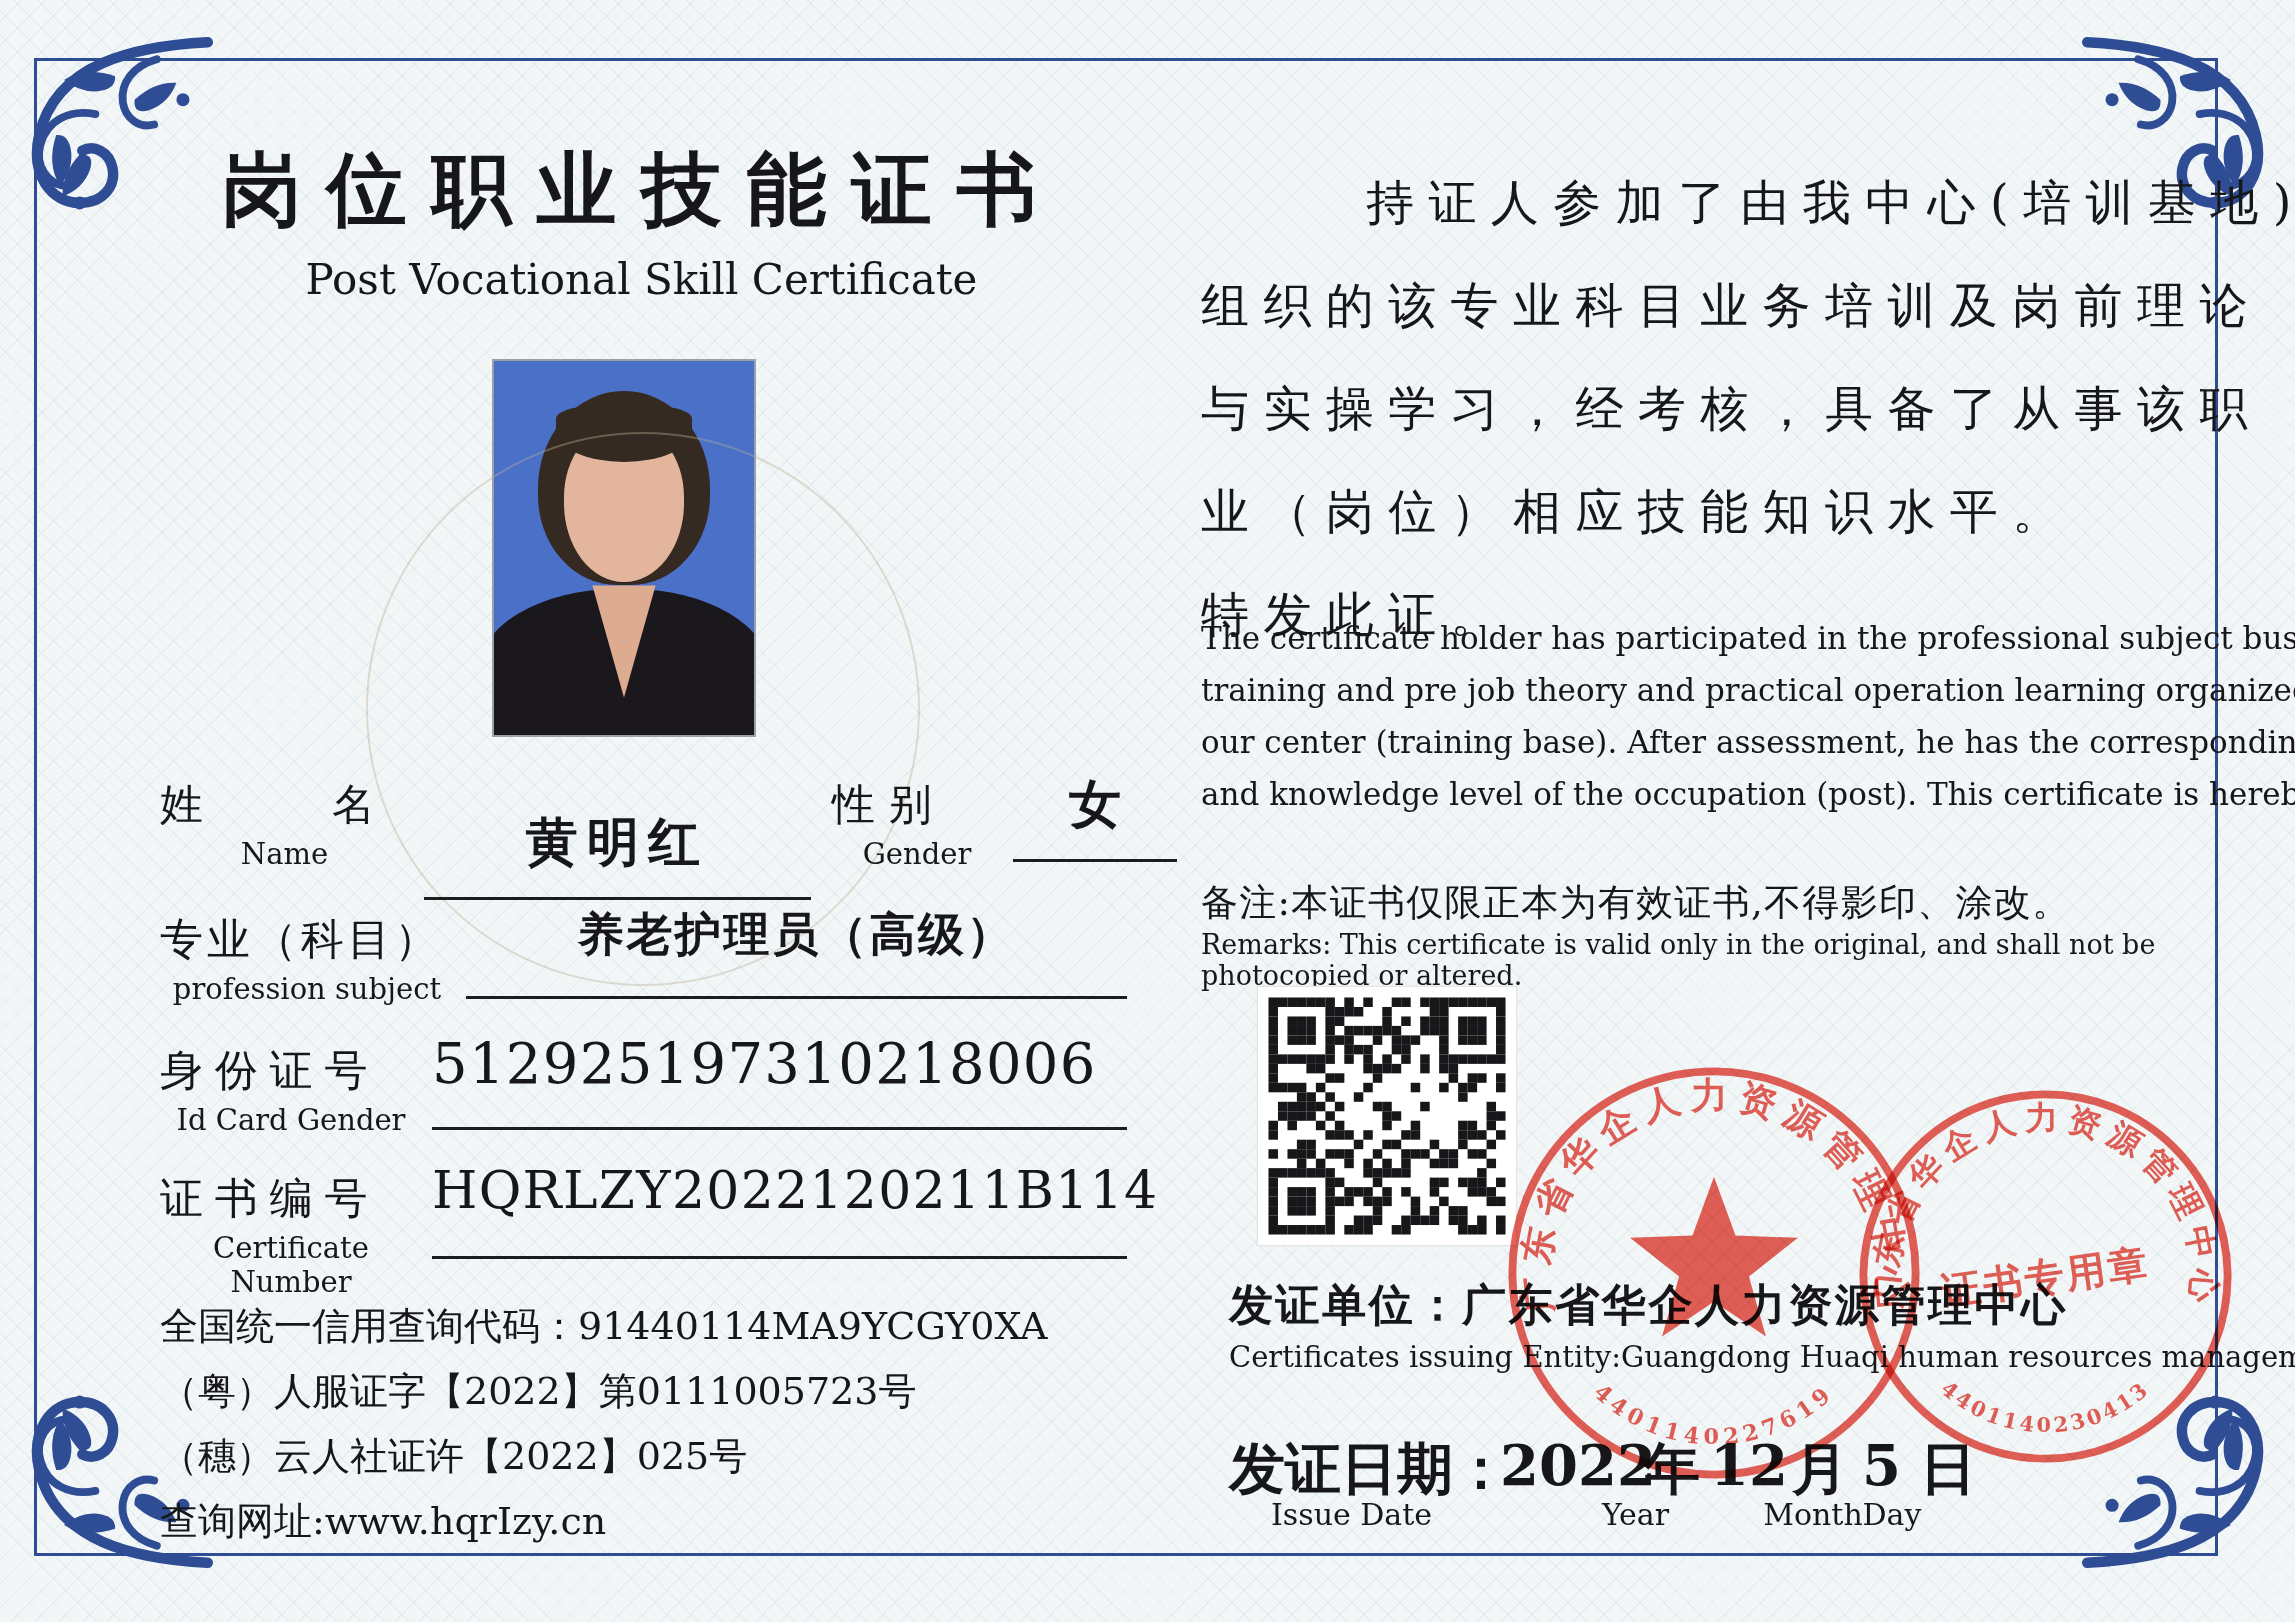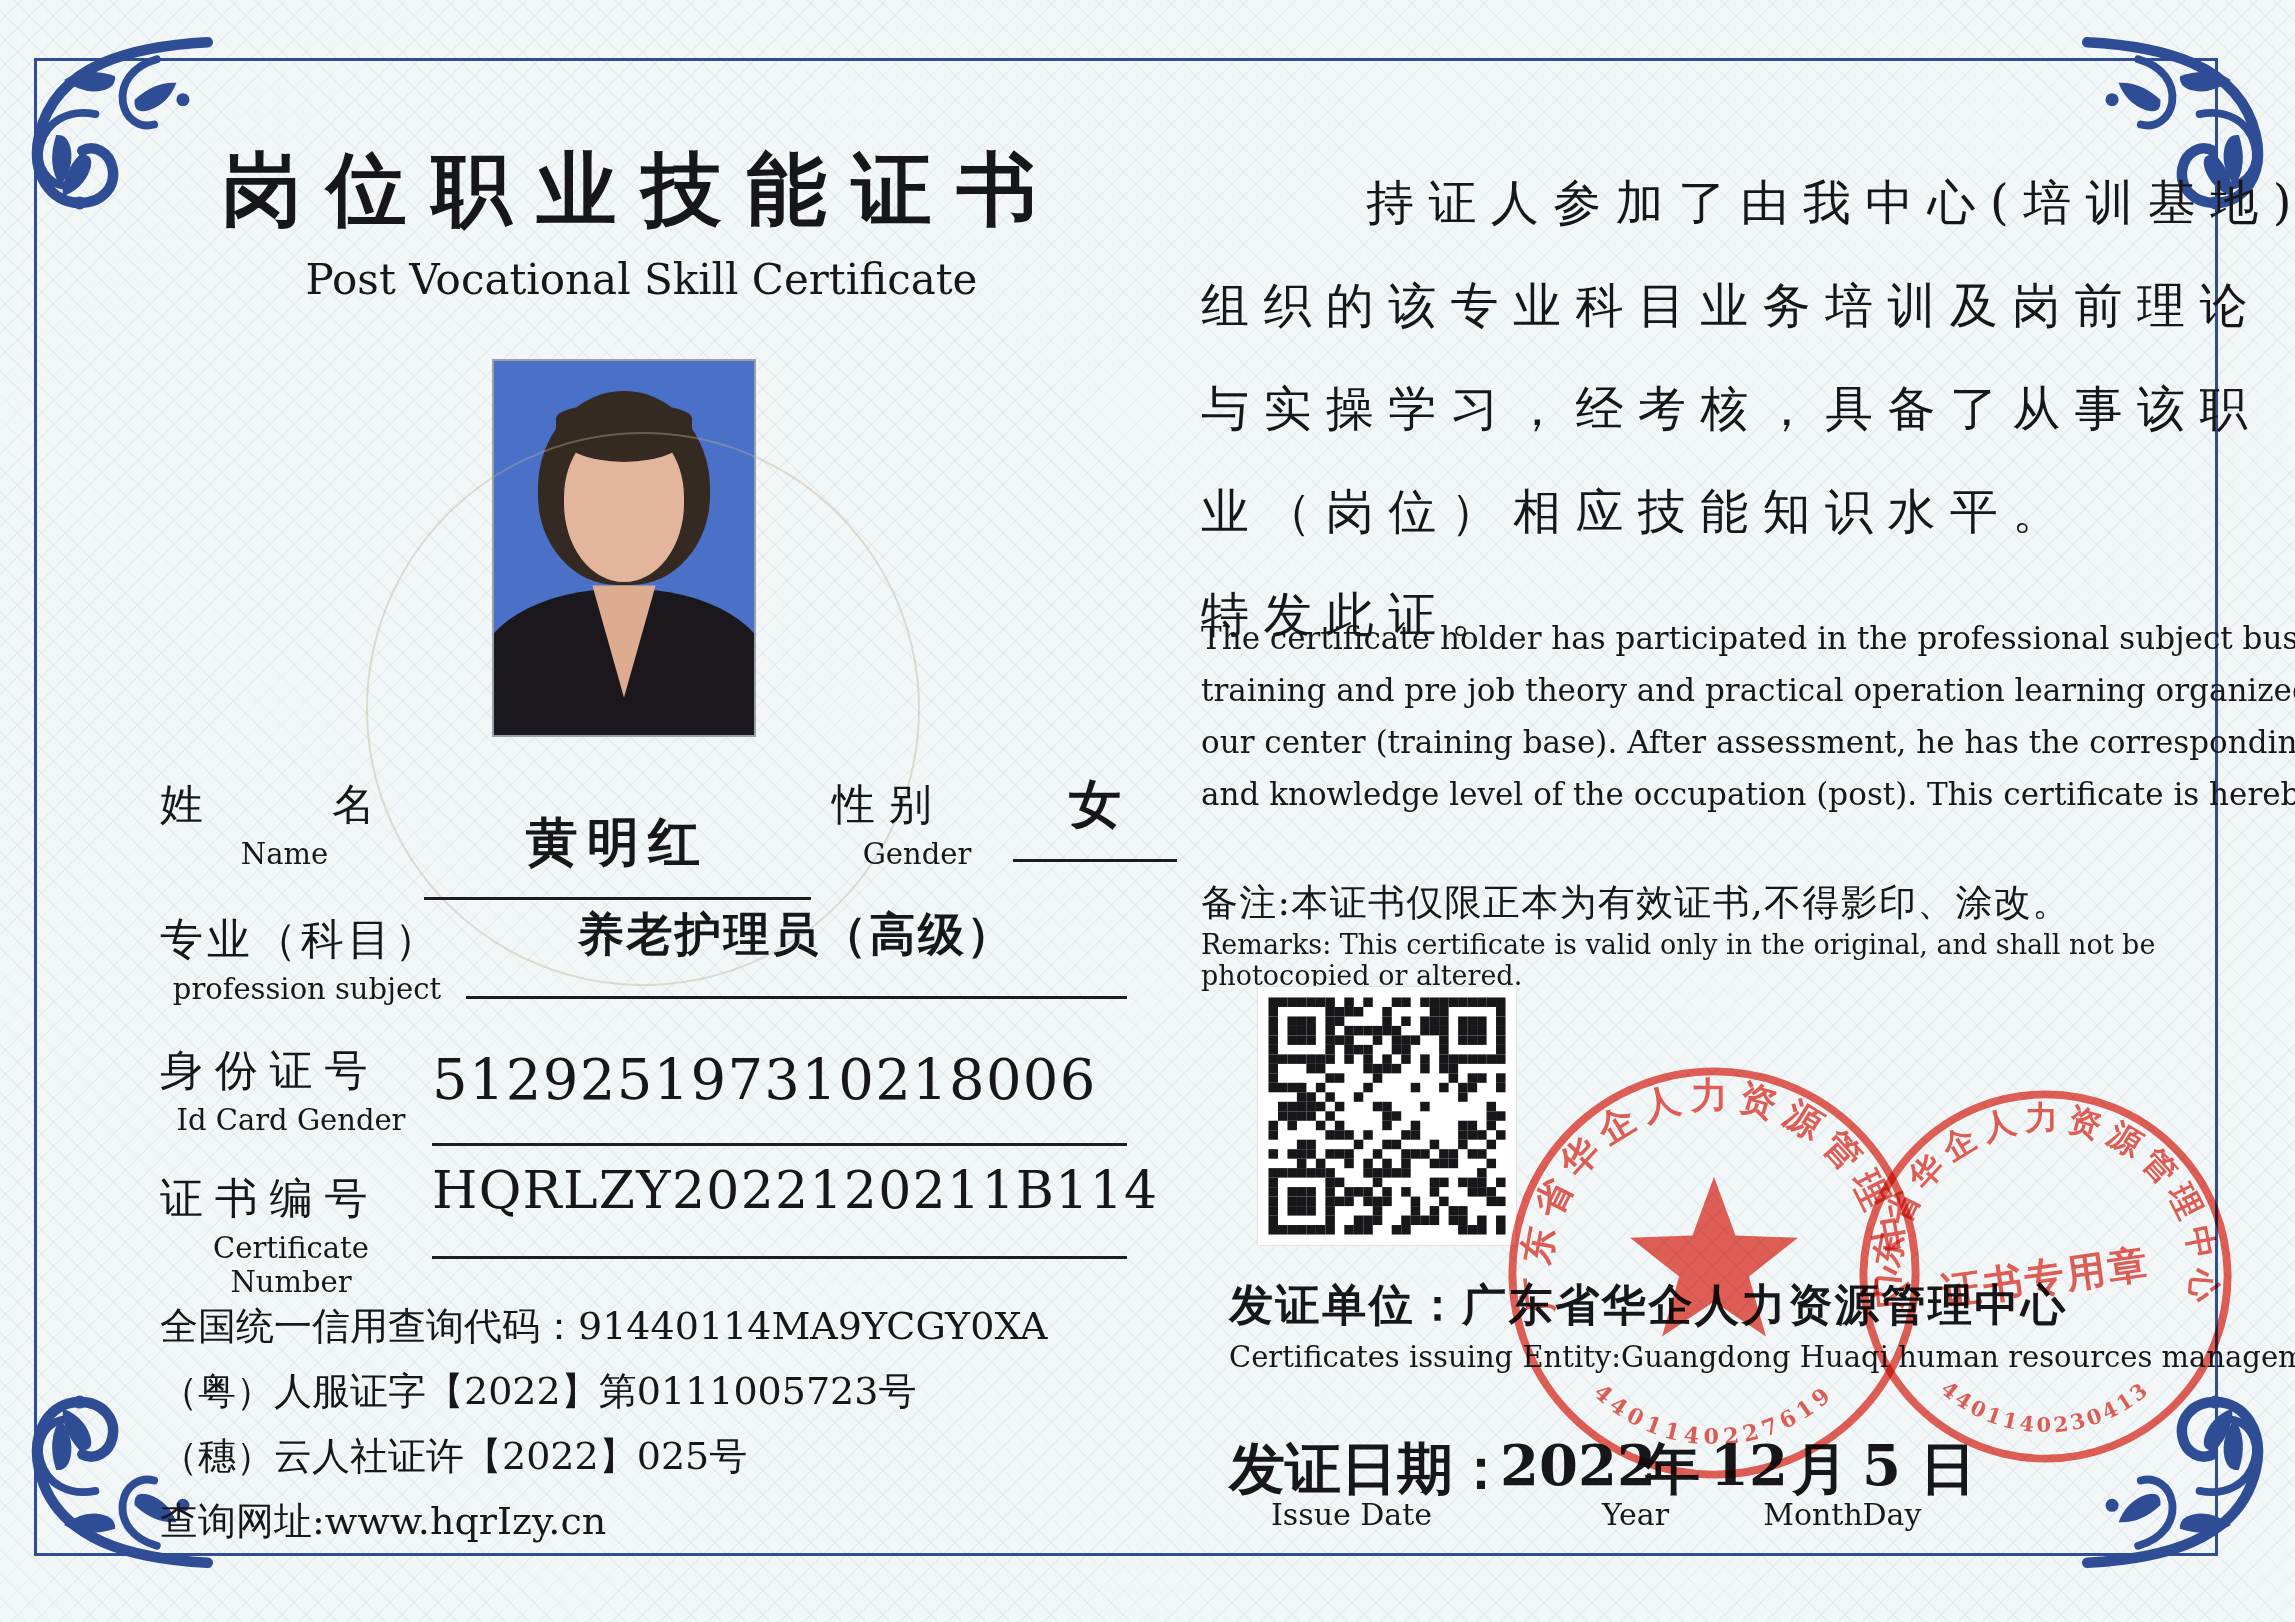--- a/index.html
+++ b/index.html
@@ -157,21 +157,21 @@
     <div class="en">profession subject</div>
   </div>
   <div class="uline" style="left:466px;top:904px;width:661px;height:92px;">
     <span class="val-prof">养老护理员（高级）</span>
   </div>
 
   <div class="row-label stack" style="left:160px;top:1042px;width:262px;">
     <div class="cn sp18">身份证号</div>
     <div class="en">Id Card Gender</div>
   </div>
-  <div class="uline" style="left:432px;top:1031px;width:695px;height:96px;text-align:left;margin-top:16px;">
+  <div class="uline" style="left:432px;top:1031px;width:695px;height:96px;text-align:left;">
     <span class="val-num">512925197310218006</span>
   </div>
 
   <div class="row-label stack" style="left:160px;top:1170px;width:262px;">
     <div class="cn sp18">证书编号</div>
     <div class="en">Certificate Number</div>
   </div>
   <div class="uline" style="left:432px;top:1160px;width:695px;height:96px;text-align:left;">
     <span class="val-cert">HQRLZY2022120211B114</span>
   </div>

